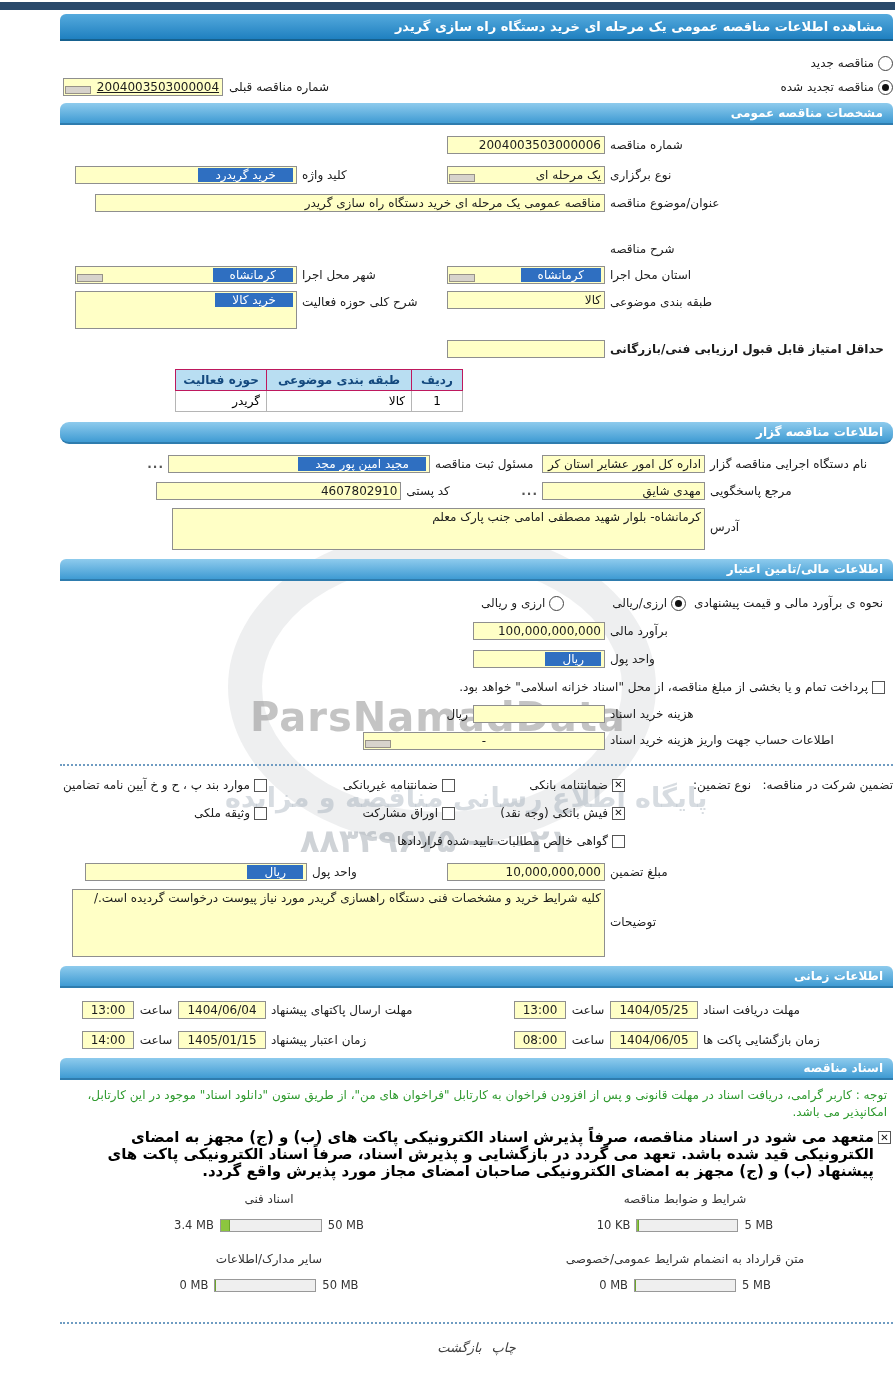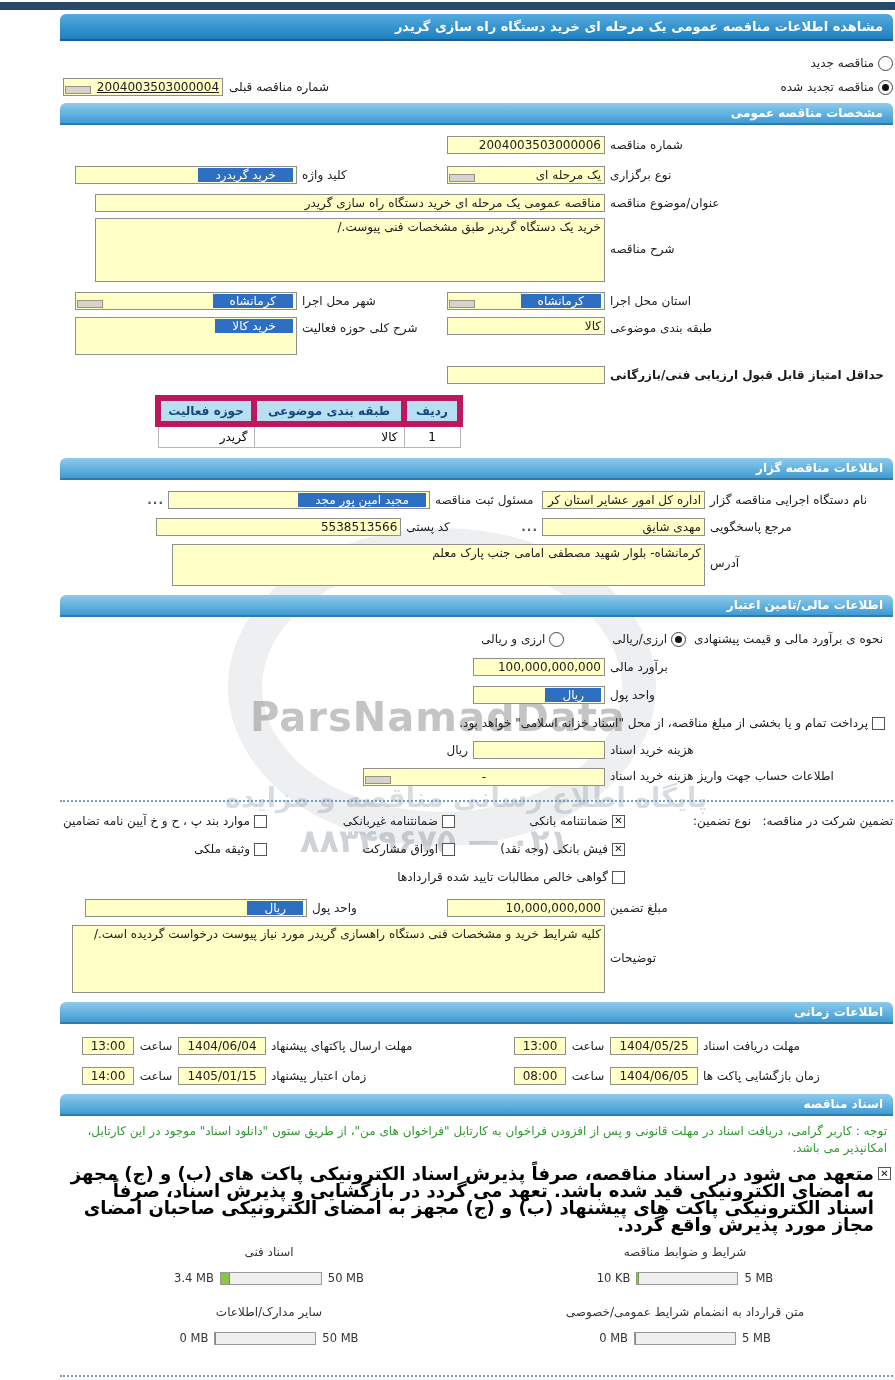--- a/index.html
+++ b/index.html
@@ -38,25 +38,25 @@
   
   .radio{width:13px;height:13px;border:1px solid #444;border-radius:50%;background:#fff;
          display:inline-block;position:relative;flex:0 0 auto;}
   .radio.checked::after{content:"";position:absolute;inset:3px;background:#111;border-radius:50%;}
   .cb{width:13px;height:13px;border:1px solid #555;background:#fff;display:inline-flex;
       align-items:center;justify-content:center;font-size:10px;color:#111;flex:0 0 auto;box-sizing:border-box;}
   .cb.checked::after{content:"✕";line-height:1;}
   .gap4{width:4px;flex:0 0 auto;}
   
   .cat-table{border-collapse:collapse;margin-right:430px;font-size:12px;}
-  .cat-table th{background:#b9def2;color:#14497e;font-weight:bold;border:6px solid #be185d;padding:1px 6px;height:18px;}
+  .cat-table th{background:#b9def2;color:#14497e;font-weight:bold;border:1px solid #be185d;padding:1px 6px;height:18px;}
   .cat-table td{background:#fff;border:1px solid #b5b5b5;padding:1px 6px;height:18px;}
   .dotted{border:none;border-top:2px dotted #6f9cc2;margin:0;}
   .note{color:#2f9a2f;font-size:12px;line-height:17px;padding-right:6px;}
-  .commit{font-size:18px;font-weight:bold;line-height:17px;color:#000;}
+  .commit{font-size:15px;font-weight:bold;line-height:17px;color:#000;}
   
   .upgrid{display:flex;direction:rtl;flex-wrap:wrap;}
   .upcell{width:416px;box-sizing:border-box;padding:6px 0 14px 0;display:flex;flex-direction:column;align-items:center;}
   .uplabel{font-size:12px;color:#333;margin-bottom:12px;}
   .barrow{direction:ltr;display:flex;align-items:center;font-size:11.5px;color:#333;}
   .bar{width:102px;height:13px;background:#efefef;border:1px solid #999;margin:0 6px;position:relative;box-sizing:border-box;}
   .fill{position:absolute;left:0;top:0;bottom:0;background:#8cc63f;border-right:1px solid #6ba32c;}
   .footer{display:flex;justify-content:center;gap:10px;font-size:13px;}
   .flink{color:#404040;font-style:italic;cursor:pointer;}
 </style>
@@ -109,21 +109,20 @@
       <div class="ybox" style="width:222px;"><span class="sel">خرید گریدرد</span></div>
     </div>
 
     <div class="row" style="margin-top:7px;height:20px;">
       <div class="lcell" style="width:288px;">عنوان/موضوع مناقصه</div>
       <div class="ybox" style="width:510px;"><span>مناقصه عمومی یک مرحله ای خرید دستگاه راه سازی گریدر</span></div>
     </div>
 
     <div class="row top" style="margin-top:5px;">
       <div class="lcell" style="width:288px;padding-top:24px;">شرح مناقصه</div>
-      <div class="ybox area" style="width:510px;height:64px;"><span>خرید یک دستگاه گریدر طبق مشخصات فنی پیوست./</span></div>
     </div>
 
     <div class="row" style="margin-top:8px;height:22px;">
       <div class="lcell" style="width:288px;">استان محل اجرا</div>
       <div class="ybox" style="width:158px;">
         <span class="sel">کرمانشاه</span>
         <span class="nub"></span>
       </div>
       <div class="lcell" style="width:150px;">شهر محل اجرا</div>
       <div class="ybox" style="width:222px;">
@@ -152,37 +151,37 @@
         <th style="width:78px;">حوزه فعالیت</th>
       </tr>
       <tr>
         <td class="center">1</td>
         <td>کالا</td>
         <td>گریدر</td>
       </tr>
     </tbody>
       </table>
 
-    <div class="secbar" style="margin-top:10px;">اطلاعات مناقصه گزار</div>
+    <div class="secbar" style="margin-top:10px;border-radius:9px;">اطلاعات مناقصه گزار</div>
 
     <div class="row" style="margin-top:10px;height:20px;">
       <div class="lcell" style="width:188px;">نام دستگاه اجرایی مناقصه گزار</div>
       <div class="ybox" style="width:163px;"><span>اداره کل امور عشایر استان کر</span></div>
       <div class="lcell" style="width:112px;">مسئول ثبت مناقصه</div>
       <div class="ybox" style="width:262px;"><span class="sel">مجید امین پور مجد</span></div>
       <span class="more">...</span>
     </div>
 
     <div class="row" style="margin-top:7px;height:20px;">
       <div class="lcell" style="width:188px;">مرجع پاسخگویی</div>
       <div class="ybox" style="width:163px;text-align:right;"><span>مهدی شایق</span></div>
       <span class="more">...</span>
       <span style="width:34px;"></span>
       <div class="lcell" style="width:82px;">کد پستی</div>
-      <div class="ybox" style="width:245px;"><span class="num">5538513566</span></div>
+      <div class="ybox" style="width:245px;"><span class="num">4607802910</span></div>
     </div>
 
     <div class="row top" style="margin-top:7px;">
       <div class="lcell" style="width:188px;padding-top:12px;">آدرس</div>
       <div class="ybox area" style="width:533px;height:42px;"><span>کرمانشاه- بلوار شهید مصطفی امامی جنب پارک معلم</span></div>
     </div>
 
     <div class="secbar" style="margin-top:9px;">اطلاعات مالی/تامین اعتبار</div>
 
     <div class="row" style="margin-top:13px;height:18px;padding-right:10px;">

